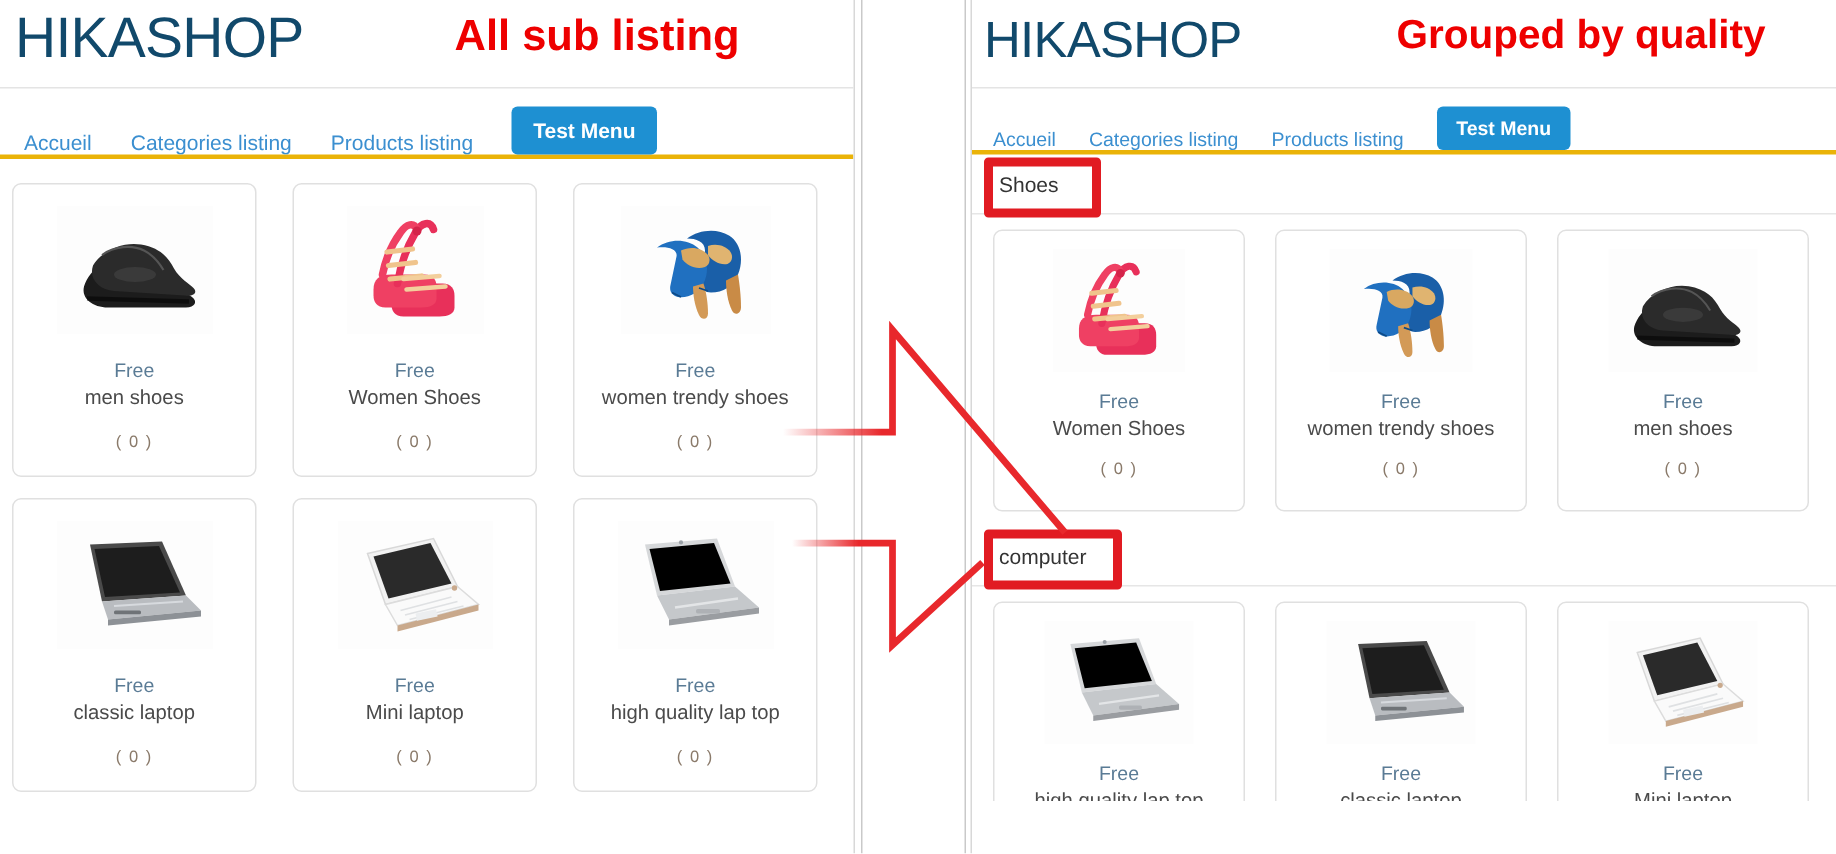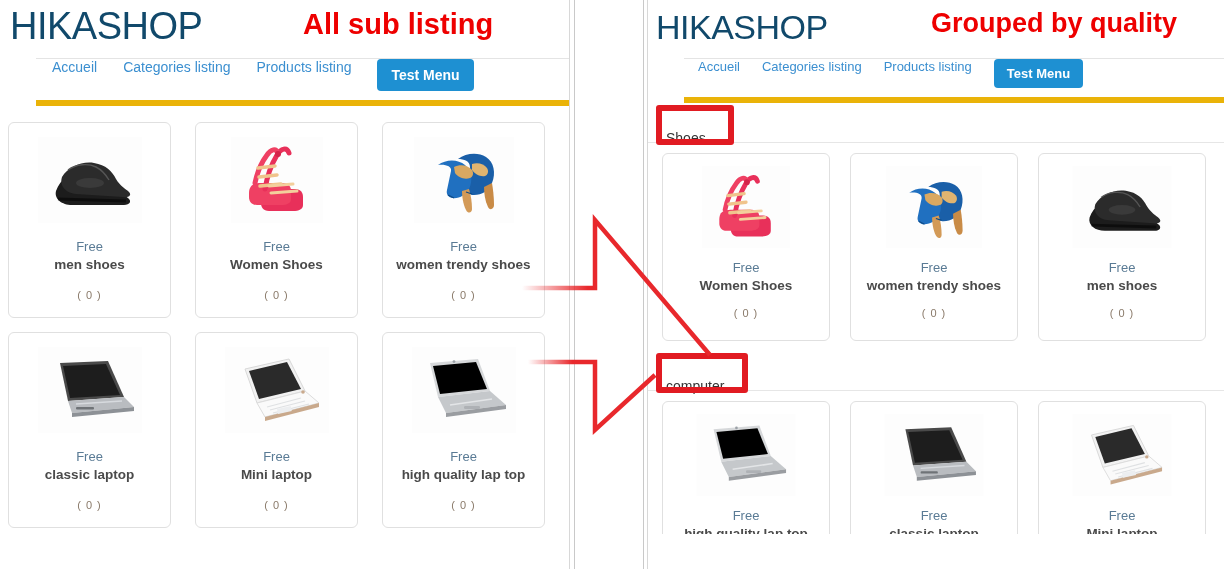--- a/index.html
+++ b/index.html
@@ -36,24 +36,23 @@
     position: absolute; font-size: 29px; font-weight: bold;
     color: #ee0000; white-space: nowrap;
     font-family: "Liberation Sans", sans-serif;
   }
   #annot-left  { left: 303px; top: 8px; }
   #annot-right { left: 283px; top: 8px; font-size: 27px; }
 
   
   .navbar {
     position: relative; border-top: 1px solid #e4e4e4;
-    border-bottom: 6px solid #eab308;
-    height: 48px; display: flex; align-items: flex-start;
+    border-bottom: 3px solid #eab308;
+    height: 48px; display: flex; align-items: flex-end;
     padding-left: 16px;
-    margin-left: 36px;
   }
   #panel-right .navbar { height: 45px; padding-left: 14px; }
   .nav-link {
     color: #3b8fd0; font-size: 14px; text-decoration: none;
     margin-right: 26px; white-space: nowrap; cursor: pointer;
   }
   #panel-right .nav-link { font-size: 13px; margin-right: 22px; }
   .nav-btn {
     background: #1e90d2; color: #fff; font-size: 14px; font-weight: bold;
     border: none; border-radius: 4px; padding: 8px 14px; cursor: pointer;
@@ -65,36 +64,36 @@
   .grid { display: flex; gap: 2px; }
   #panel-left .grid { padding: 8px 0 0 8px; }
   .card {
     border: 1px solid #e0e0e0; border-radius: 6px; background: #fff;
     width: 163px; height: 196px; margin-right: 22px;
     display: flex; flex-direction: column; align-items: center;
     padding-top: 14px; cursor: pointer;
   }
   .card .thumb-wrap { height: 86px; display: flex; align-items: center; justify-content: center; }
   .card .free { font-size: 13px; color: #5a7b95; margin-top: 16px; }
-  .card .pname { font-size: 13.5px; font-weight: bold; color: #4a4a4a; margin-top: 3px; text-align:center; }
+  .card .pname { font-size: 13.5px; font-weight: normal; color: #4a4a4a; margin-top: 3px; text-align:center; }
   .card .qty { font-size: 11px; color: #8a7a6a; margin-top: 17px; letter-spacing: 1px; }
 
   
   #panel-right .grid { padding: 4px 0 0 14px; }
   #panel-right .card { width: 181px; height: 188px; margin-right: 18px; padding-top: 12px; }
   #panel-right .card .thumb-wrap { height: 82px; }
   #panel-right .card .free { margin-top: 12px; }
   #panel-right .card .qty { margin-top: 14px; }
 
   
   .cat-head { position: relative; height: 34px; border-bottom: 1px solid #e6e6e6; margin: 6px 0 6px 0; }
   .cat-label {
     position: absolute; left: 14px; top: 2px;
     font-size: 14px; color: #333; background: #fff;
-    padding: 19px 10px 3px 4px; white-space: nowrap;
+    padding: 4px 10px 3px 4px; white-space: nowrap;
   }
   .cat-box {
     position: absolute; left: 8px; top: -4px;
     border: 6px solid #e11b22; background: transparent;
     border-radius: 3px; pointer-events: none;
   }
   #cat-box-shoes    { width: 78px; height: 40px; }
   #cat-box-computer { width: 92px; height: 40px; }
 
   

